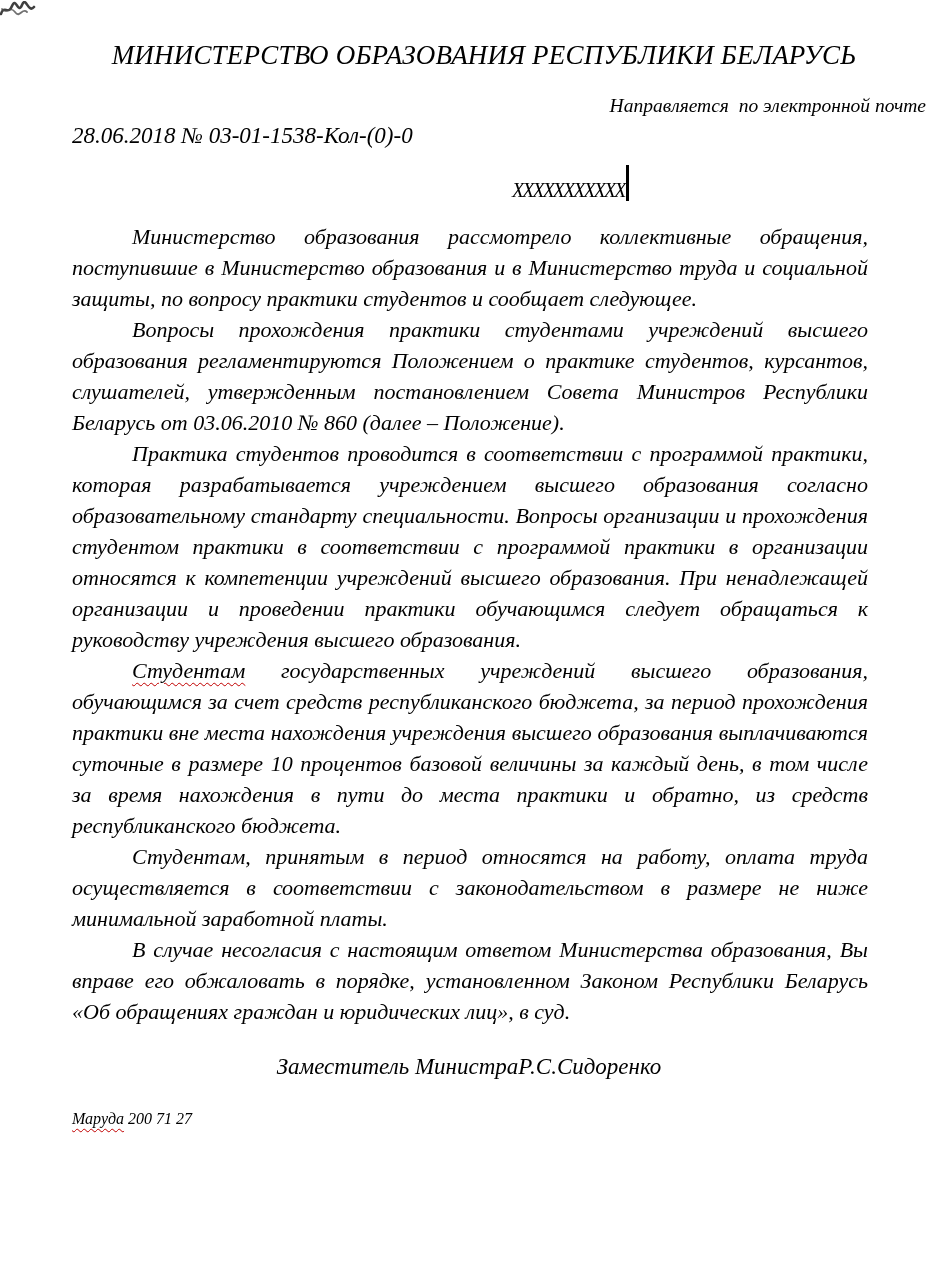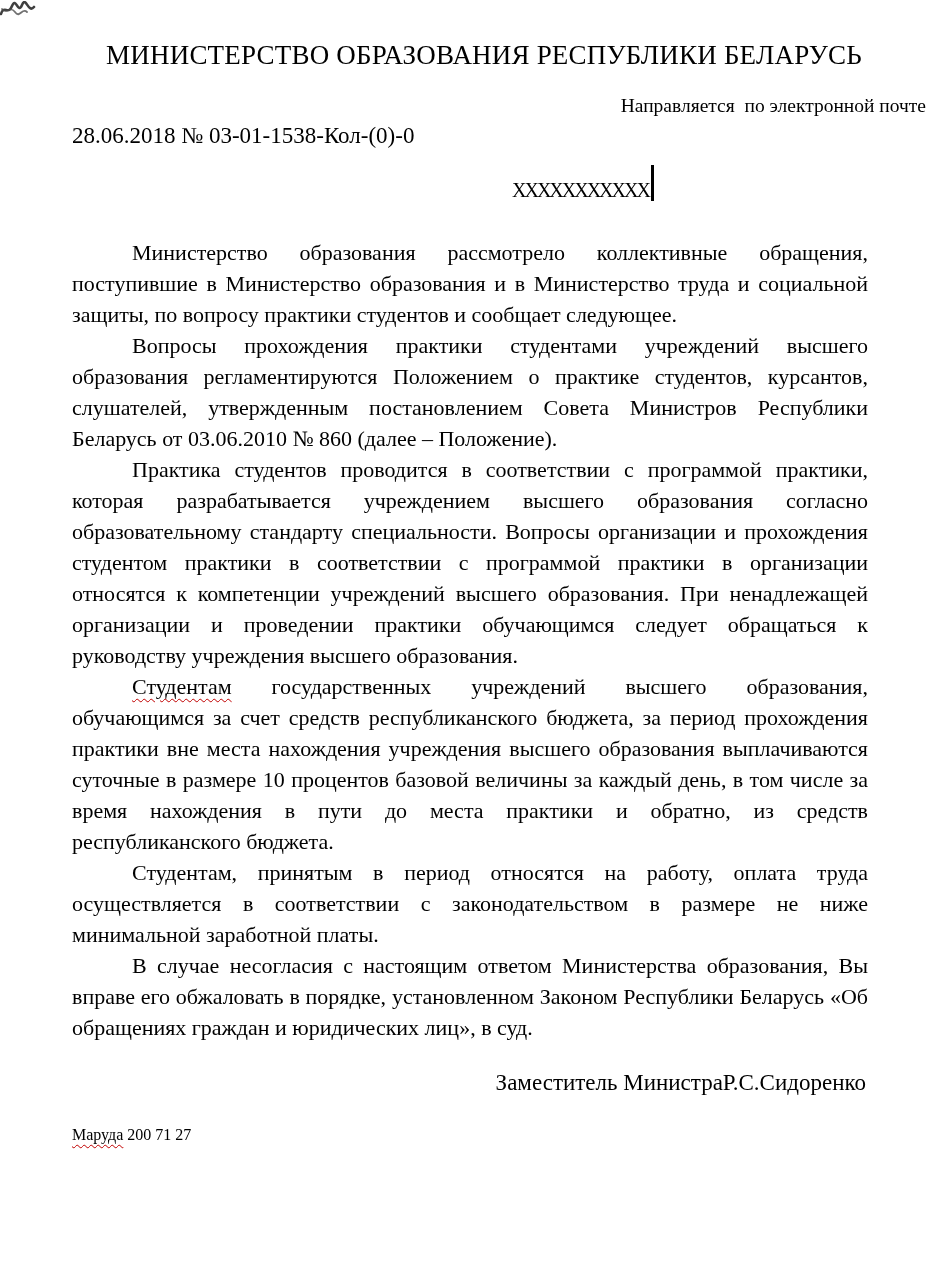--- a/index.html
+++ b/index.html
@@ -6,20 +6,21 @@
   html, body { background: #e8e8e8; }
   .page {
     position: relative;
     width: 938px;
     height: 1280px;
     background: #ffffff;
     font-family: "Liberation Serif", "DejaVu Serif", serif;
     color: #000000;
     overflow: hidden;
     margin: 0 auto;
+    font-style: italic;
   }
   .corner-smudge {
     position: absolute;
     top: 1px;
     left: 0;
     width: 38px;
     height: 18px;
     opacity: 0.9;
   }
   .doc-title {
@@ -52,39 +53,39 @@
   .text-cursor {
     display: inline-block;
     width: 3px;
     height: 36px;
     background: #000;
     margin-left: 2px;
     vertical-align: text-bottom;
     letter-spacing: 0;
   }
   .doc-body {
-    margin: 28px 70px 0 72px;
+    margin: 12px 70px 0 72px;
     font-size: 22px;
     line-height: 31px;
     text-align: justify;
   }
   .doc-body p {
     text-indent: 60px;
     margin: 0;
   }
   .misspelled {
     text-decoration: underline;
     text-decoration-style: wavy;
     text-decoration-color: #c00000;
     text-decoration-thickness: 1px;
     text-underline-offset: 4px;
   }
   .signature-row {
     display: flex;
-    justify-content: flex-end;
+    justify-content: center;
     margin: 27px 72px 0 72px;
     font-size: 23px;
   }
   .executor-line {
     margin: 30px 8px 0 72px;
     font-size: 16px;
   }
 </style>
 </head>
 <body>

